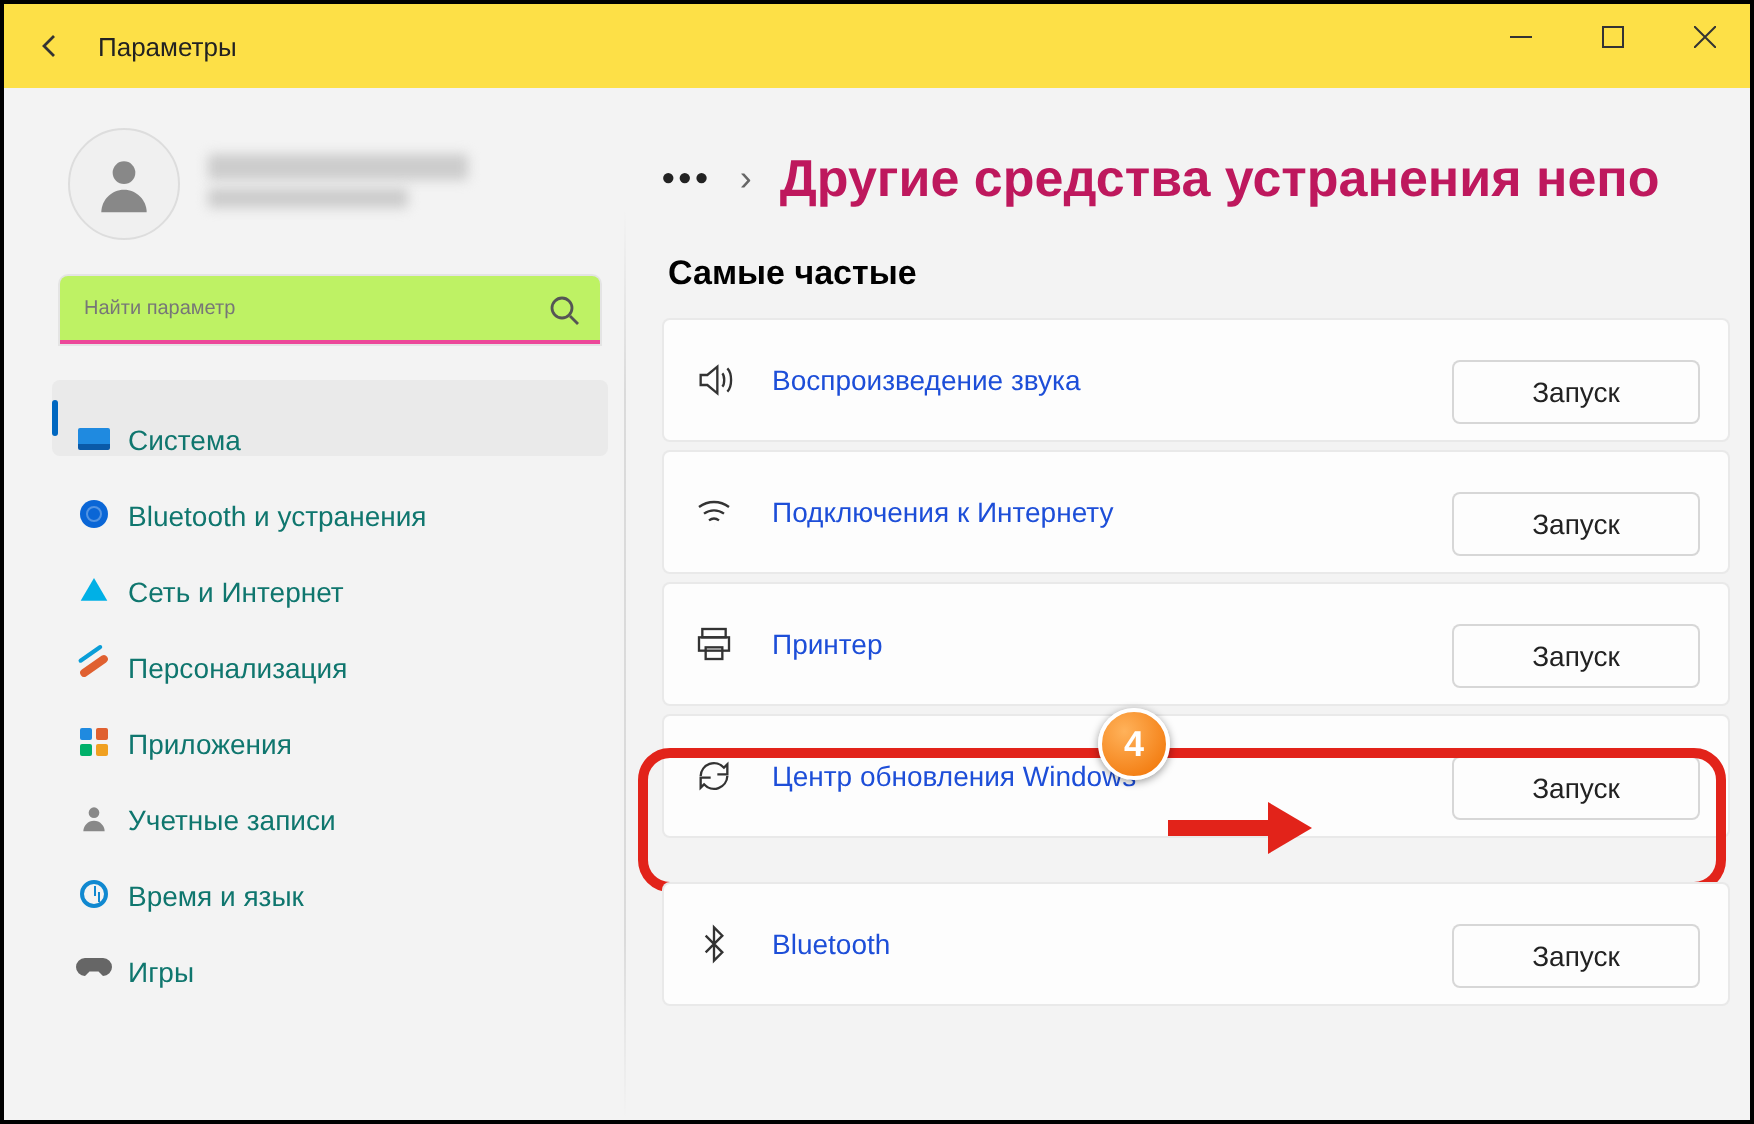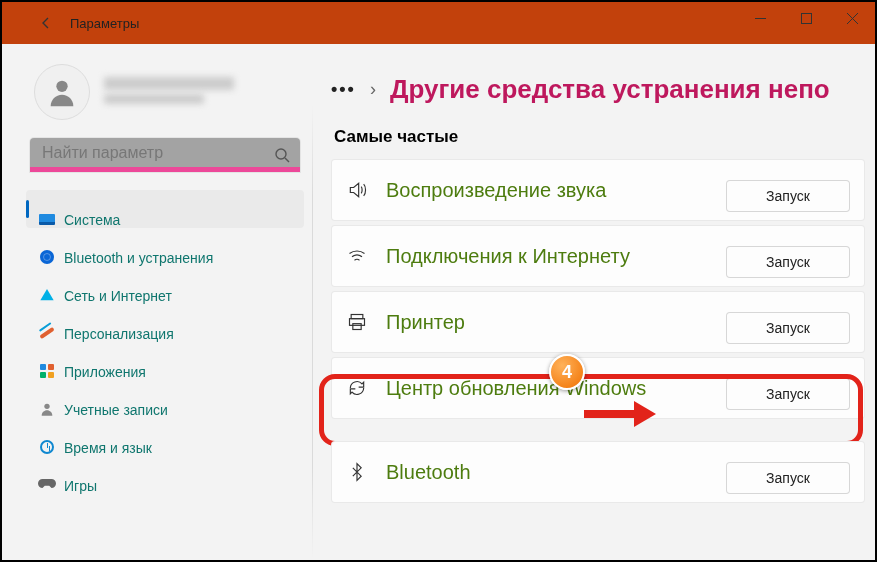--- a/index.html
+++ b/index.html
@@ -9,22 +9,22 @@
     width: 877px;
     height: 562px;
     overflow: hidden;
     border: 2px solid #000;
     position: relative;
   }
   .titlebar {
     height: 42px;
     display: flex;
     align-items: center;
-    padding-left: 26px;
-    background: #c2410c;
+    padding-left: 5px;
+    background: #fde047;
   }
   .back-btn {
     width: 36px; height: 36px;
     display: flex; align-items: center; justify-content: center;
     font-size: 16px; color: #333;
   }
   .title { font-size: 13px; color: #222; margin-left: 6px; }
   .win-controls {
     margin-left: auto;
     display: flex;
@@ -71,24 +71,24 @@
   .profile-email { width: 100px; height: 10px; }
 
   .search-box {
     position: relative;
     margin: 0 4px 18px 4px;
   }
   .search-input {
     width: 100%;
     height: 34px;
     border: none;
-    border-bottom: 5px solid #ec4899;
-    background: #a3a3a3;
+    border-bottom: 2px solid #ec4899;
+    background: #bef264;
     padding: 0 36px 0 12px;
-    font-size: 16px;
+    font-size: 10px;
     color: #333;
     border-radius: 4px 4px 0 0;
     box-shadow: 0 0 0 1px rgba(0,0,0,0.06);
   }
   .search-input::placeholder { color: #777; }
   .search-icon {
     position: absolute; right: 10px; top: 50%;
     transform: translateY(-50%);
     width: 16px; height: 16px;
     stroke: #555; fill: none; stroke-width: 1.4;
@@ -175,21 +175,21 @@
     height: 62px;
     margin-bottom: 4px;
     margin-right: 10px;
     display: flex; align-items: center;
     padding: 0 14px;
     gap: 18px;
     position: relative;
   }
   .card-icon { width: 22px; display:flex; align-items:center; justify-content:center; }
   .card-icon svg { width:20px; height:20px; fill:none; stroke:#333; stroke-width:1.4; }
-  .card-label { font-size: 20px; color: #4d7c0f; flex: 1; }
+  .card-label { font-size: 14px; color: #1d4ed8; flex: 1; }
   .run-btn {
     background: #fdfdfd;
     border: 1px solid rgba(0,0,0,0.15);
     border-radius: 4px;
     width: 124px; height: 32px;
     font-size: 14px;
     color: #222;
     display: flex; align-items: center; justify-content: center; margin-top: 11px;
   }
 

